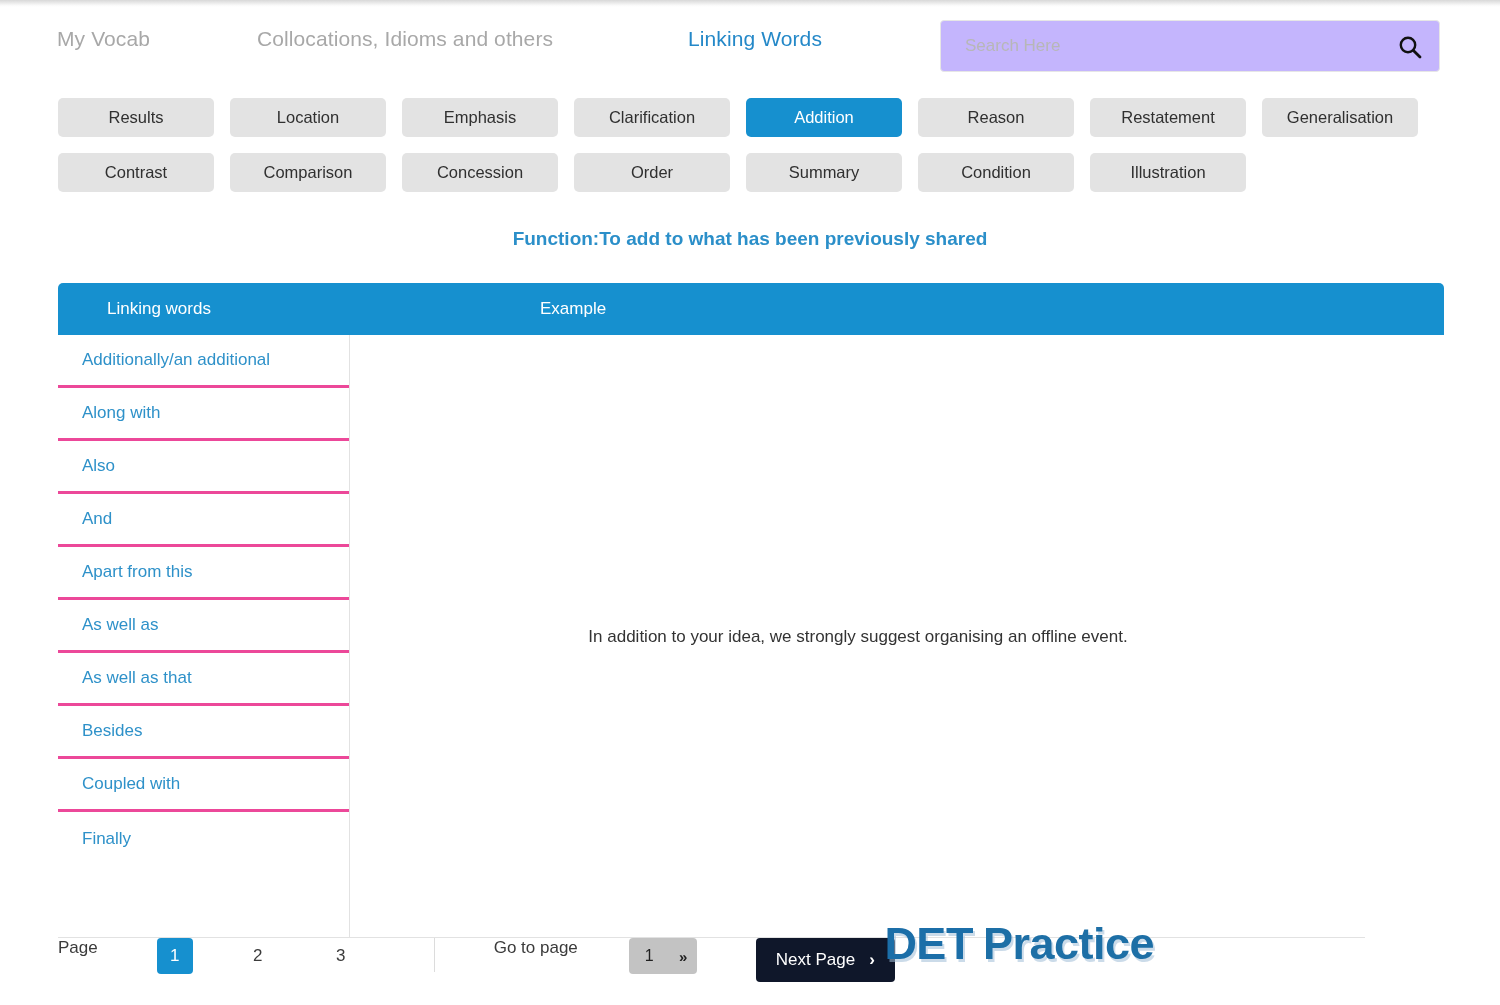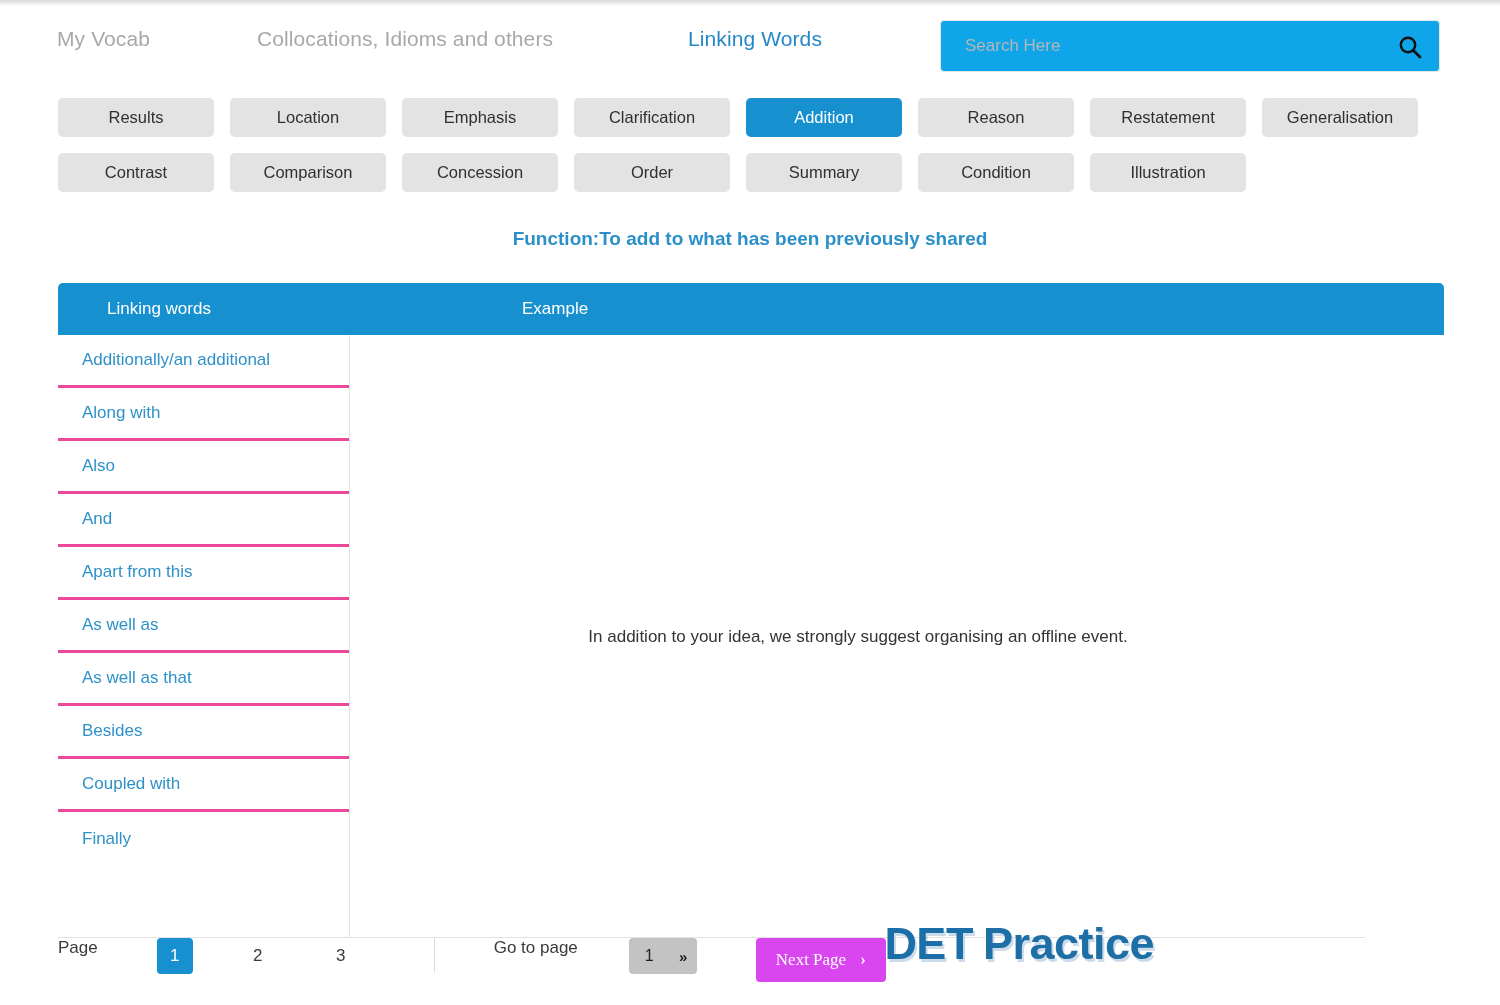--- a/index.html
+++ b/index.html
@@ -39,21 +39,21 @@
   .nav-link.n0 { left: 57px;  top: 20px; }
   .nav-link.n1 { left: 257px; top: 20px; }
   .nav-link.n2 { left: 688px; top: 20px; color: #2488c8; }
 
   .search-box {
     position: absolute;
     left: 940px; top: 13px;
     width: 500px; height: 52px;
     border: 1px solid #e6e6e6;
     border-radius: 4px;
-    background: #0ea5e9;
+    background: #c4b5fd;
   }
   .search-input {
     position: absolute;
     left: 22px; top: 0;
     width: 400px; height: 50px;
     border: 0; outline: 0;
     background: transparent;
     font-family: "Liberation Sans", sans-serif;
     font-size: 17px;
     color: #444;
@@ -120,21 +120,21 @@
     border-radius: 5px 5px 0 0;
     position: relative;
   }
   .th {
     position: absolute;
     top: 16px;
     font-size: 17px;
     color: #ffffff;
   }
   .th.c1 { left: 49px; }
-  .th.c2 { left: 464px; }
+  .th.c2 { left: 482px; }
 
   .table-body {
     position: relative;
     height: 603px;
     border-bottom: 1px solid #e2e2e2;
     width: 1307px;
   }
   .col-left {
     position: absolute;
     left: 0; top: 0;
@@ -223,26 +223,26 @@
     width: 22px; text-align: center;
     font-family: "Liberation Sans", sans-serif;
   }
   .goto-chevron {
     font-size: 15px; font-weight: bold; color: #1f1f1f;
     line-height: 1;
   }
   .next-btn {
     height: 44px;
     padding: 0 20px;
-    background: #d946ef;
+    background: #0f172a;
     border: 0;
     border-radius: 4px;
     color: #fff;
     font-size: 17px;
-    font-family: Liberation Serif, serif;
+    font-family: Liberation Sans, sans-serif;
     display: flex;
     align-items: center;
     gap: 14px;
     cursor: pointer;
   }
   .next-chevron { font-size: 17px; font-weight: bold; }
 
   
   .logo {
     position: absolute;

